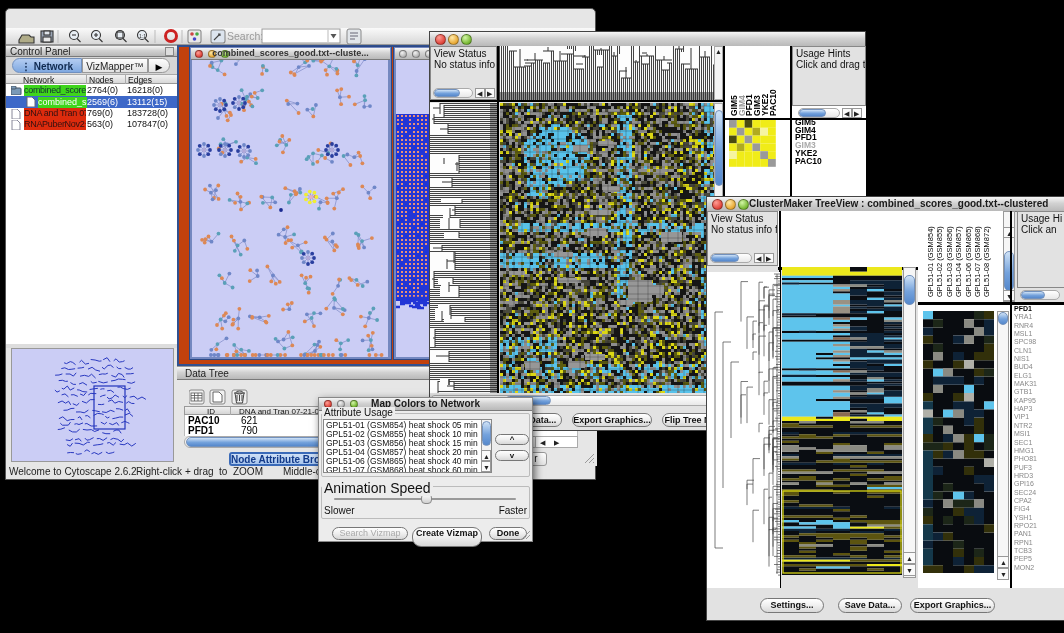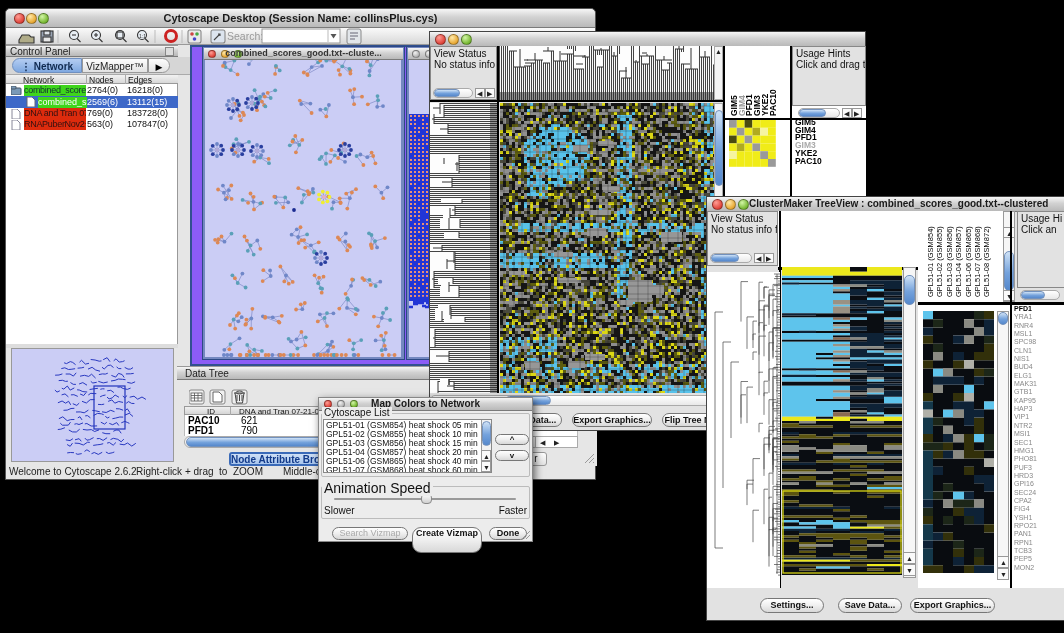--- a/index.html
+++ b/index.html
@@ -16,26 +16,20 @@
 .btn{position:absolute;background:linear-gradient(#ffffff,#efefef 50%,#d8d8d8);border:1px solid #777;border-radius:9px;font-size:9px;font-weight:bold;color:#111;text-align:center;line-height:12px}
 .box{position:absolute;background:#e2e2e2;border:1px solid #888}
 .bl{position:absolute;background:#000}
 .wh{position:absolute;background:#fff}
 .sb{position:absolute;background:#fafafa;border:1px solid #999}
 .arr{position:absolute;font-size:7px;color:#222;text-align:center;line-height:9px}
 </style></head>
 <body>
 
 <div class="abs" style="left:5px;top:8px;width:591px;height:472px;background:#e6e6e6;border:1px solid #555;border-radius:5px 5px 0 0">
-  <div class="tbar abs" style="left:0;top:0;width:100%;height:19px;border-radius:5px 5px 0 0">
-    <span class="lt red" style="left:8px"></span>
-      <span class="lt org" style="left:20px"></span>
-      <span class="lt grn" style="left:32px"></span>
-    <div class="ttext" style="top:3px;font-size:11px">Cytoscape Desktop (Session Name: collinsPlus.cys)</div>
-  </div>
 
   <div class="abs" style="left:0;top:19px;width:100%;height:17px;background:linear-gradient(#fafafa,#d8d8d8);border-bottom:1px solid #999">
     <svg width="591" height="17">
       <g stroke="#333" stroke-width="1.1" fill="none">
         <path d="M13 12 l3 -5 h7 l2 2 h3 v6 h-15 z" fill="#b0ac88"></path>
         <rect x="35" y="3" width="12" height="11" fill="#9aa4b4"></rect>
           <rect x="38" y="3" width="6" height="4" fill="#dfe4ea"></rect>
           <rect x="37" y="9" width="8" height="5" fill="#e8e8e8"></rect>
         <circle cx="68" cy="7" r="4.5" fill="#e8eef4"></circle>
           <path d="M71 10.5 l3.5 3.5"></path>
@@ -130,21 +124,21 @@
         <rect x="82" y="37" width="31" height="43" fill="none" stroke="#2233bb" stroke-width="1.2"></rect>
       </svg>
   </div>
 
   <div class="abs" style="left:0;top:457px;width:591px;height:11px;font-size:10px;color:#222">
     <span class="abs" style="left:3px">Welcome to Cytoscape 2.6.2</span>
     <span class="abs" style="left:130px">Right-click + drag&nbsp; to&nbsp; ZOOM</span>
     <span class="abs" style="left:277px">Middle-click + drag&nbsp; to&nbsp; PAN</span>
   </div>
 
-  <div class="abs" style="left:184px;top:36px;width:410px;height:321px;background:#8b5cf6;border:2px solid #31508f">
+  <div class="abs" style="left:171px;top:36px;width:410px;height:321px;background:#c2410c;border:2px solid #31508f">
 
     <div class="abs" style="left:10px;top:-1px;width:203px;height:314px;background:#7488c0;border:1px solid #2c4885">
       <div class="tbar abs" style="left:1px;top:1px;width:199px;height:12px">
         <span class="lt sm red" style="left:4px;top:2px"></span>
           <span class="lt sm org" style="left:17px;top:2px"></span>
           <span class="lt sm grn" style="left:30px;top:2px"></span>
         <div class="ttext" style="top:0px;font-size:9px;color:#333">combined_scores_good.txt--cluste...</div>
       </div>
       <div class="abs" style="left:2px;top:13px;width:196px;height:297px;background:#cbcdf5;overflow:hidden">
         <svg width="196" height="297">
@@ -868,21 +862,21 @@
   <div class="btn" style="left:203px;top:401px;width:85px;height:15px;line-height:13px">Export Graphics...</div>
 </div>
 
 <div class="abs" style="left:318px;top:397px;width:215px;height:145px;background:#ececec;border:1px solid #888;box-shadow:2px 3px 8px rgba(0,0,0,.6)">
   <div class="tbar abs" style="left:0;top:0;width:213px;height:13px">
     <span class="lt sm red" style="left:5px;top:2px"></span>
       <span class="lt sm gry" style="left:18px;top:2px"></span>
       <span class="lt sm grn" style="left:31px;top:2px"></span>
     <div class="ttext" style="top:0px;font-size:10px">Map Colors to Network</div>
   </div>
-  <div class="abs" style="left:3px;top:9px;font-size:10px;color:#111;background:#ececec;padding:0 2px;z-index:2">Cytoscape List</div>
+  <div class="abs" style="left:3px;top:9px;font-size:10px;color:#111;background:#ececec;padding:0 2px;z-index:2">Attribute Usage</div>
   <div class="abs" style="left:2px;top:15px;width:209px;height:64px;border:1px solid #bbb;border-radius:2px"></div>
   <div class="abs" style="left:4px;top:21px;width:169px;height:54px;background:#fff;border:1px solid #888;font-size:8.5px;color:#111;overflow:hidden">
     <div style="padding:1px 0 0 2px;line-height:9px;white-space:nowrap">GPL51-01 (GSM854) heat shock 05 min<br>GPL51-02 (GSM855) heat shock 10 min<br>GPL51-03 (GSM856) heat shock 15 min<br>GPL51-04 (GSM857) heat shock 20 min<br>GPL51-06 (GSM865) heat shock 40 min<br>GPL51-07 (GSM868) heat shock 60 min</div>
   </div>
   <div class="abs" style="left:162px;top:22px;width:10px;height:52px;background:#f2f2f2;border-left:1px solid #999"></div>
   <div class="bpill" style="left:163px;top:23px;width:9px;height:25px"></div>
   <div class="sb" style="left:162px;top:52px;width:10px;height:11px">
       <span class="arr" style="left:1px;top:1px">▲</span>
     </div>
   <div class="sb" style="left:162px;top:63px;width:10px;height:11px">
@@ -890,18 +884,18 @@
     </div>
   <div class="btn" style="left:176px;top:36px;width:34px;height:11px;line-height:10px;font-size:8px">^</div>
   <div class="btn" style="left:176px;top:52px;width:34px;height:11px;line-height:10px;font-size:8px">v</div>
   <div class="abs" style="left:3px;top:82px;font-size:14px;color:#111;background:#ececec;padding:0 2px;z-index:2">Animation Speed</div>
   <div class="abs" style="left:2px;top:88px;width:209px;height:33px;border:1px solid #bbb;border-radius:2px"></div>
   <div class="abs" style="left:15px;top:100px;width:182px;height:2px;background:#999;border-radius:1px"></div>
   <div class="abs" style="left:102px;top:95px;width:11px;height:11px;background:linear-gradient(#fdfdfd,#d0d0d0);border:1px solid #888;border-radius:5px 5px 4px 4px"></div>
   <div class="abs" style="left:5px;top:107px;font-size:10px;color:#111">Slower</div>
   <div class="abs" style="right:5px;top:107px;font-size:10px;color:#111">Faster</div>
   <div class="btn" style="left:13px;top:129px;width:76px;height:13px;line-height:11px;font-size:9px;color:#aaa;font-weight:normal;white-space:nowrap">Search Vizmap</div>
-  <div class="btn" style="left:93px;top:129px;width:70px;height:26px;line-height:11px;font-size:9px;white-space:nowrap">Create Vizmap</div>
+  <div class="btn" style="left:93px;top:129px;width:70px;height:20px;line-height:11px;font-size:9px;white-space:nowrap">Create Vizmap</div>
   <div class="btn" style="left:170px;top:129px;width:38px;height:13px;line-height:11px;font-size:9px">Done</div>
   <svg class="abs" style="right:1px;bottom:1px" width="10" height="10">
       <path d="M9 1 L1 9 M9 5 L5 9" stroke="#999" stroke-width="1"></path>
     </svg>
 </div>
 
 </body></html>

